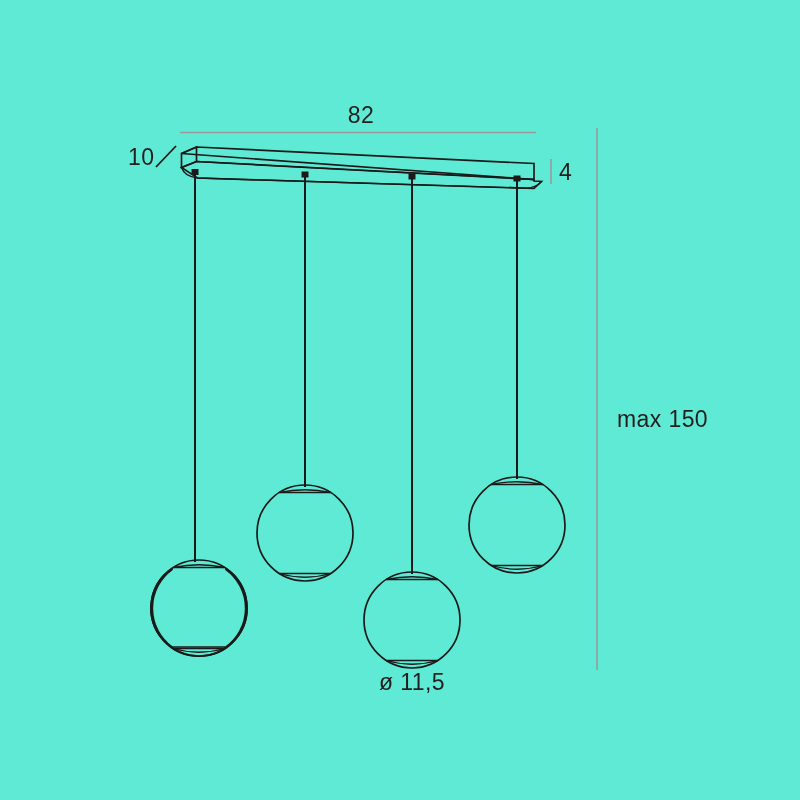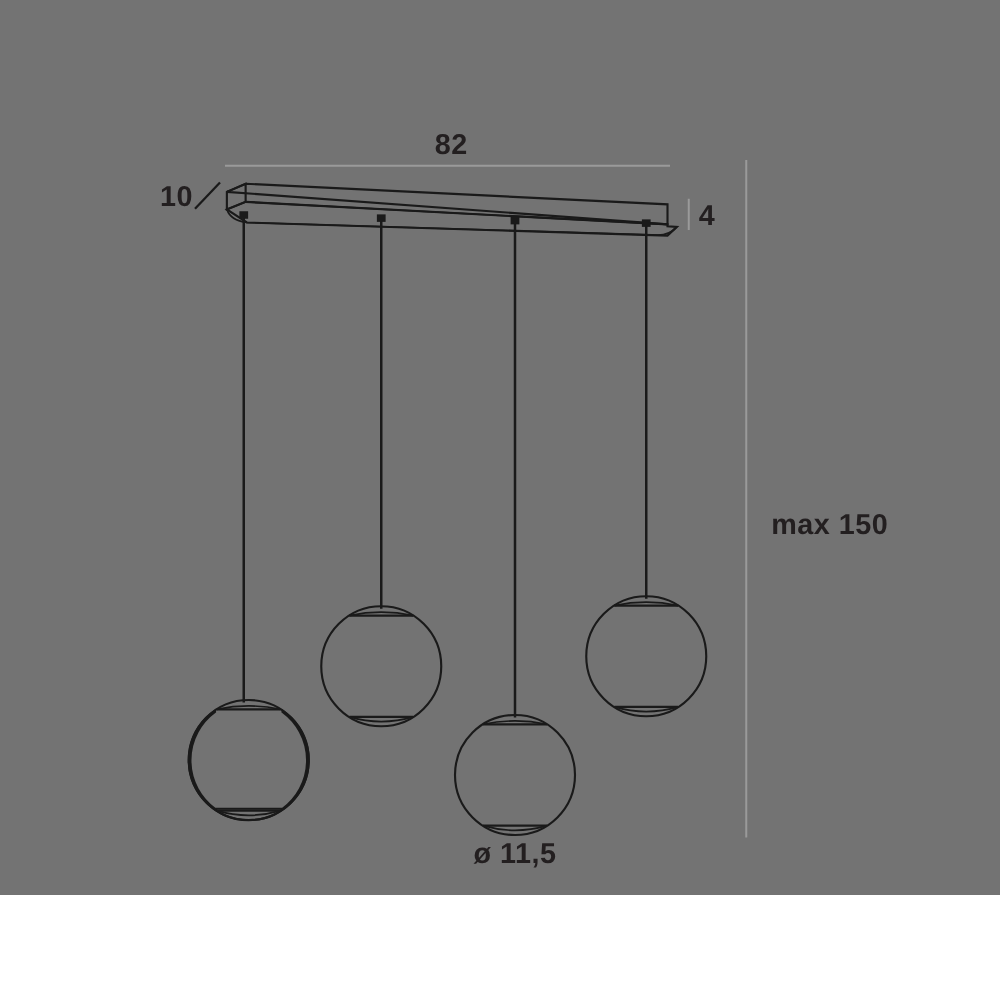--- a/index.html
+++ b/index.html
@@ -10,23 +10,22 @@
   }
   body {
     width: 800px;
     height: 800px;
     font-family: "Liberation Sans", sans-serif;
     overflow: hidden;
   }
   #drawing-root {
     position: relative;
     width: 800px;
-    height: 716px;
-    background: #737373;
-    font-weight: bold;
+    height: 800px;
+    background: #5eead4;
   }
   svg#tech-drawing {
     display: block;
     width: 800px;
     height: 800px;
   }
   .dim-text {
     font-family: "Liberation Sans", sans-serif;
     font-size: 23px;
     fill: #231f20;

